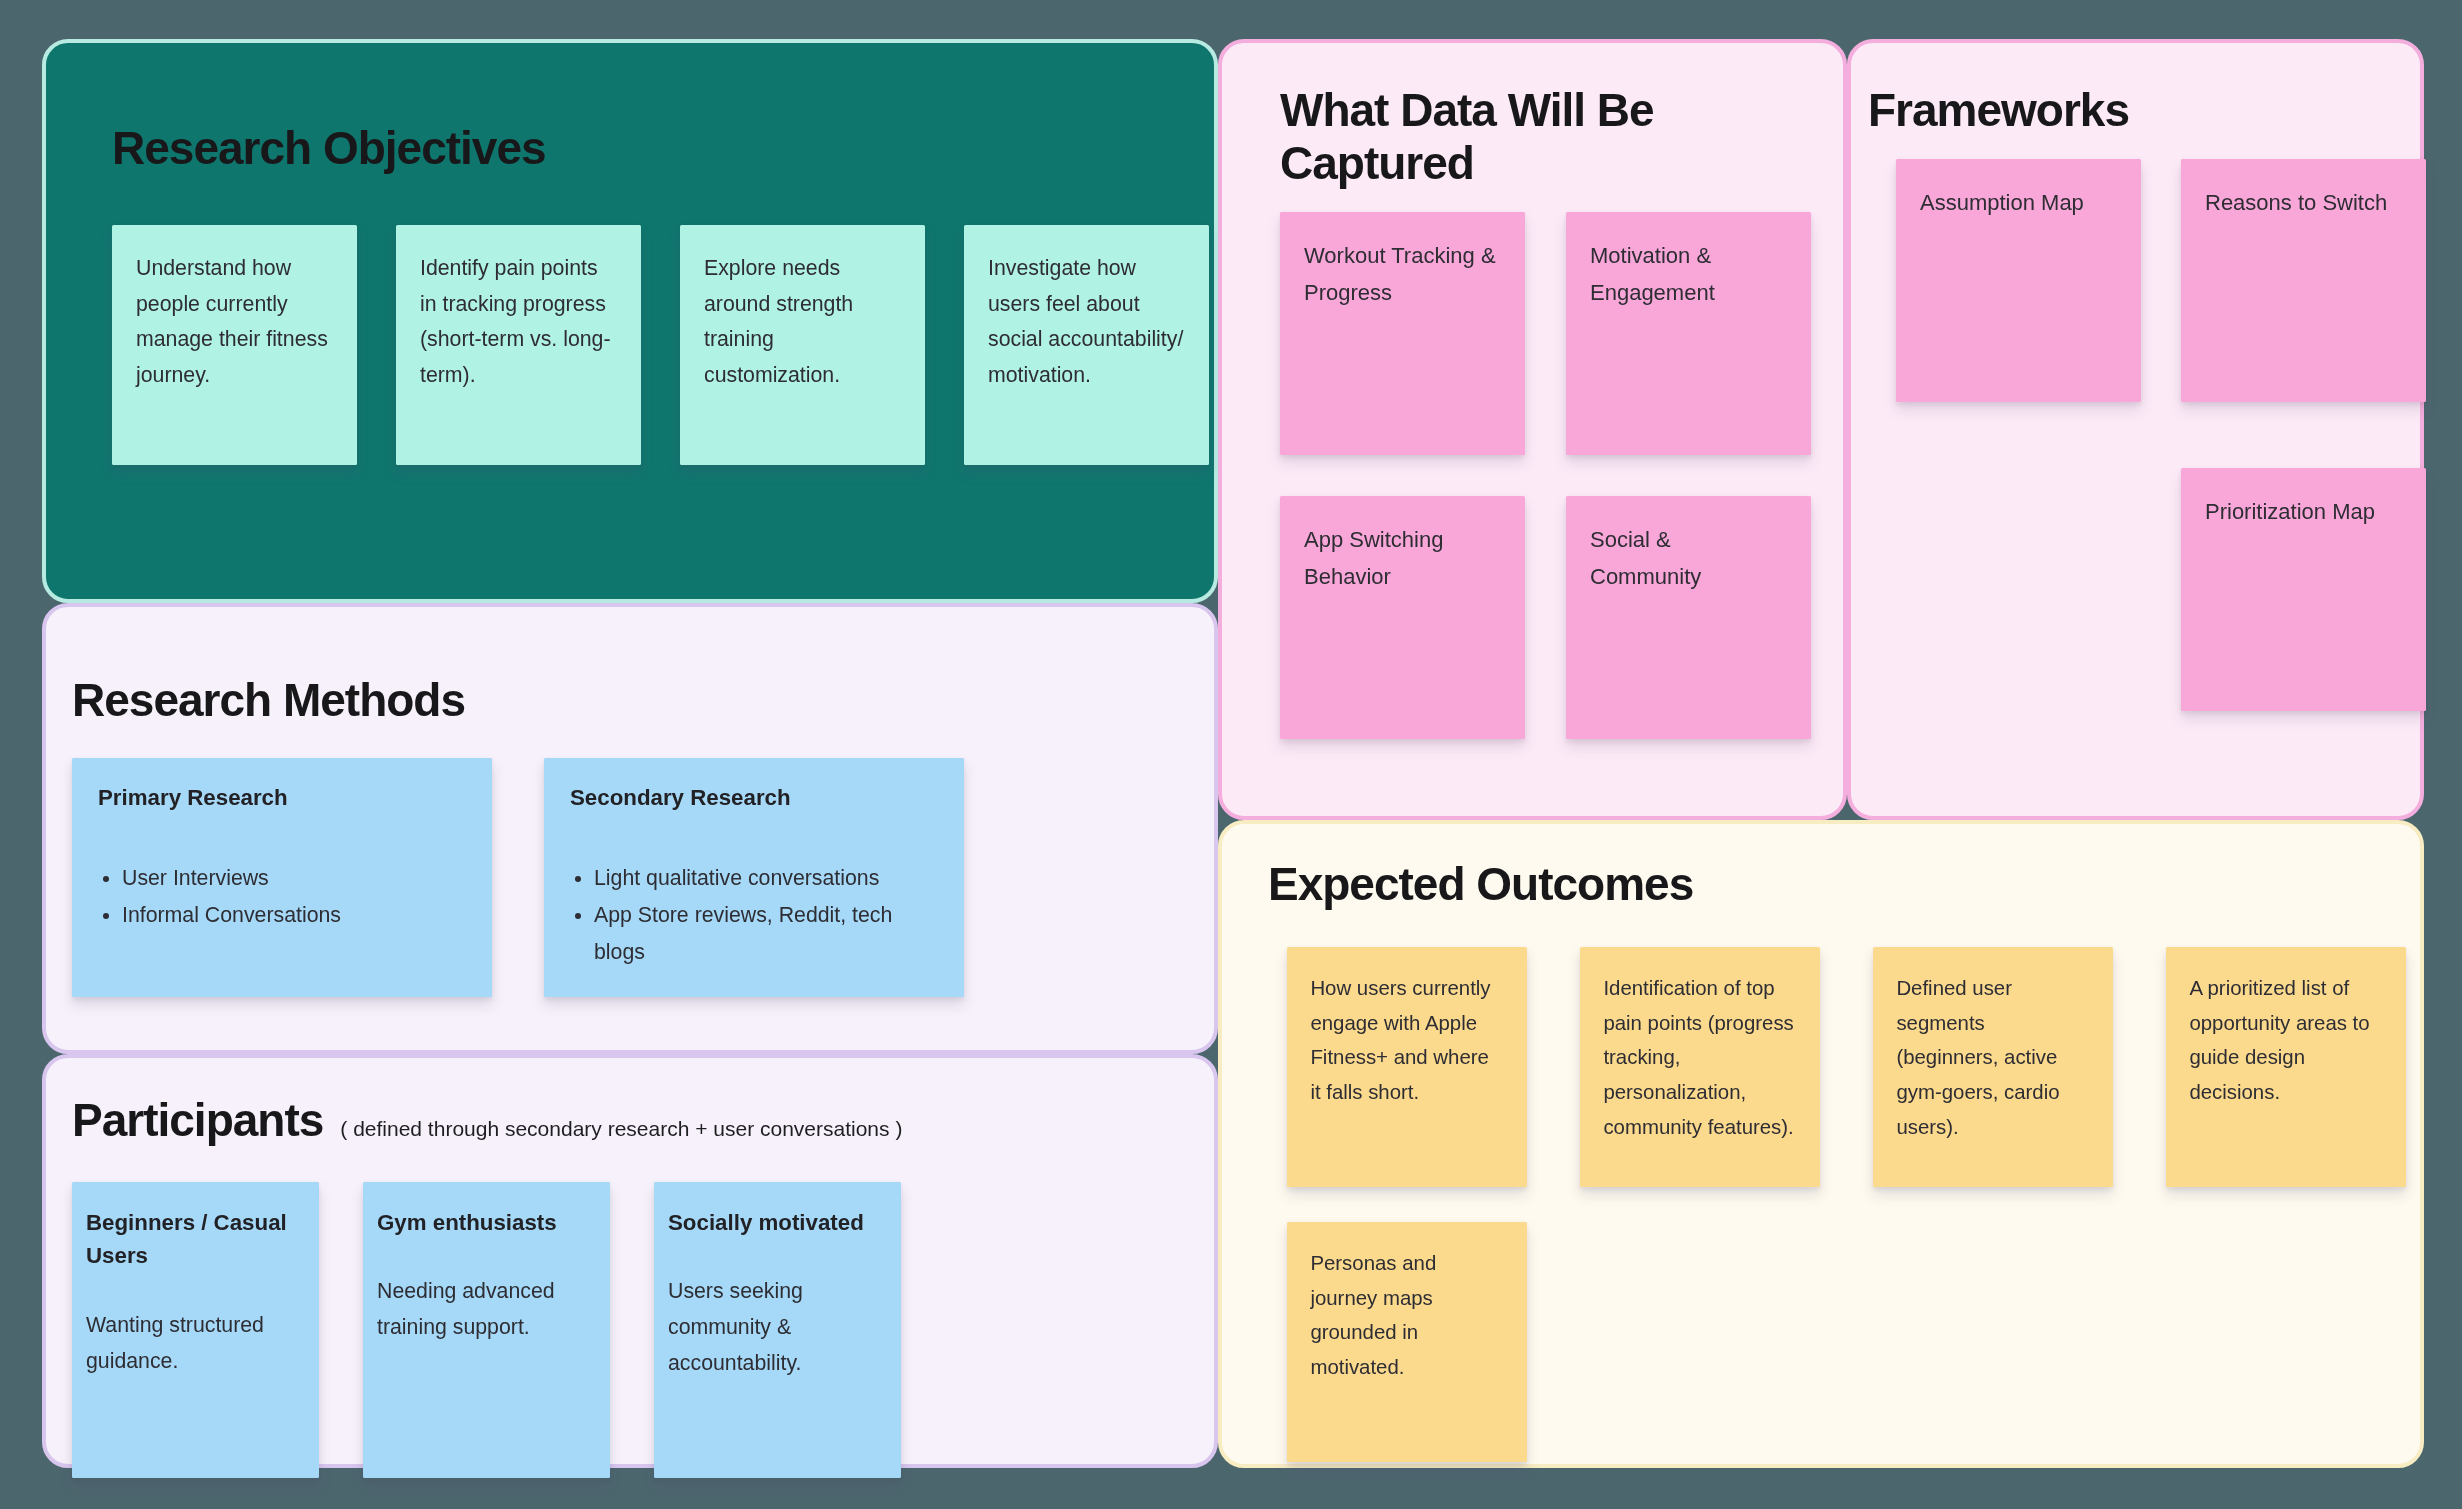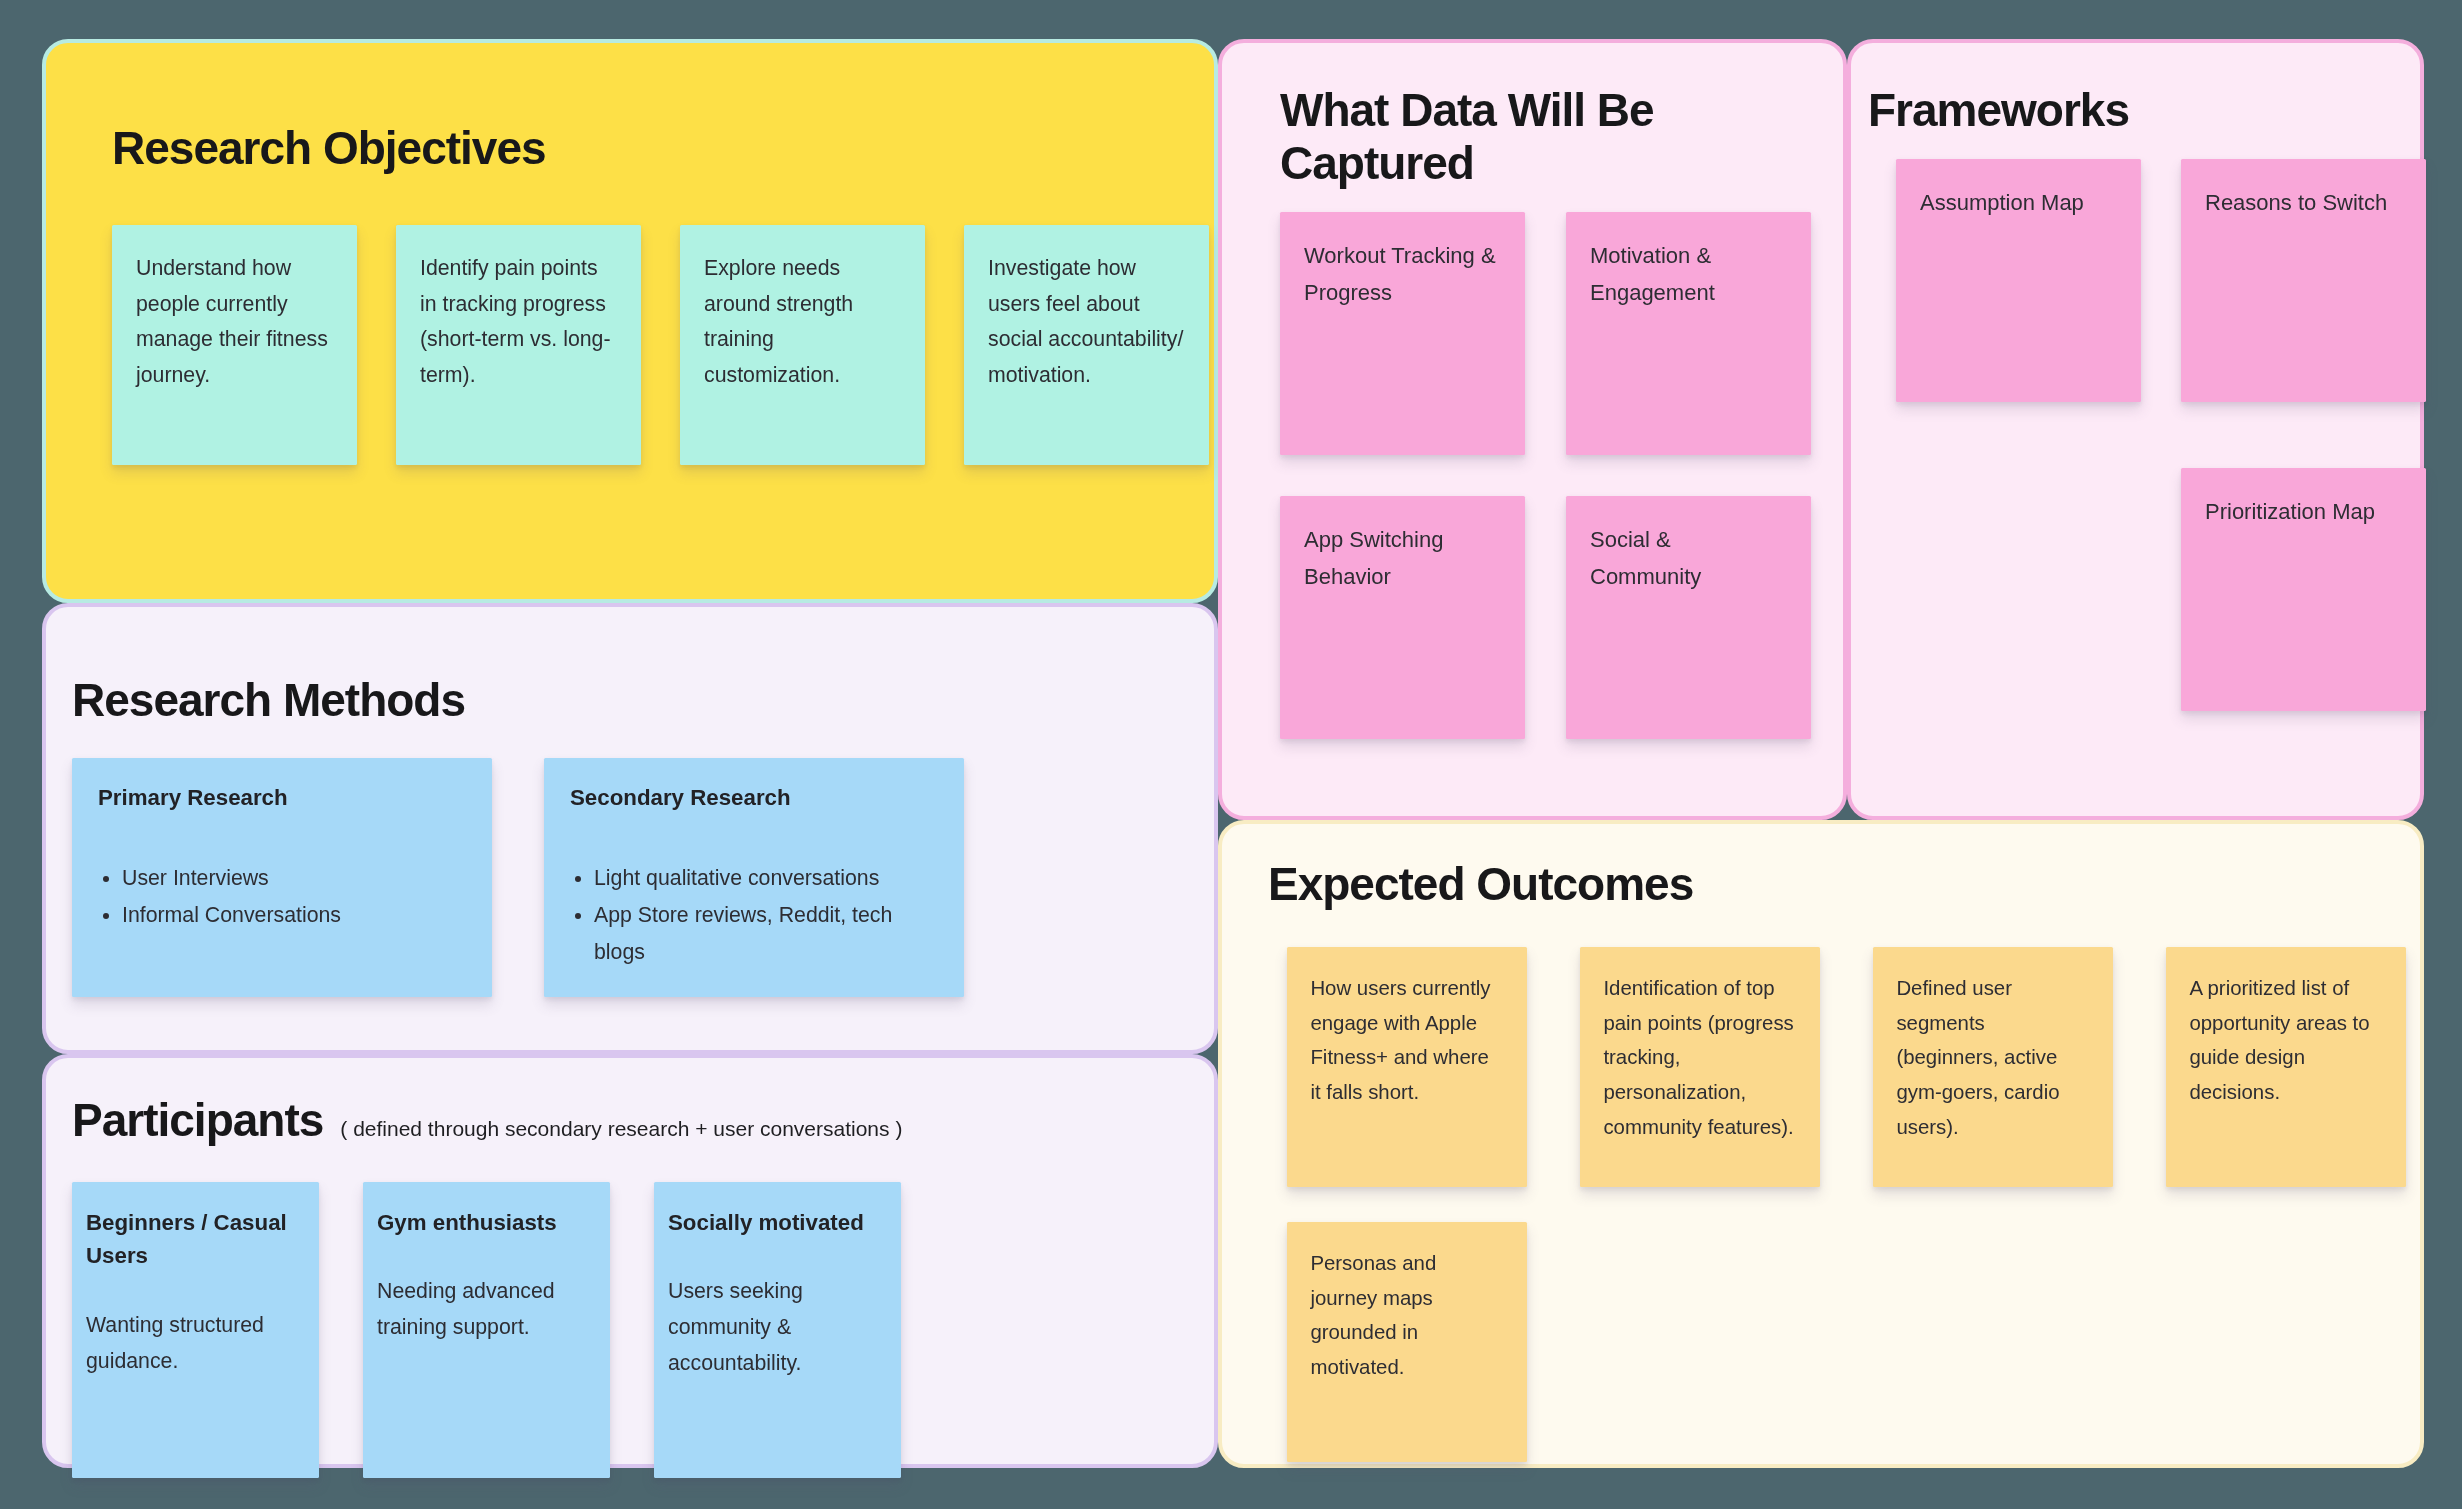--- a/index.html
+++ b/index.html
@@ -15,21 +15,21 @@
     width: 2381px; height: 1429px;
     display: grid;
     grid-template-columns: 1176px 629px 577px;
     grid-template-rows: 564px 217px 234px 414px;
   }
   .panel {
     border: 4px solid transparent;
     border-radius: 26px;
     position: relative;
   }
-  .panel-mint     { background: #fde047; border-color: #b7ebe2; grid-column: 1; grid-row: 1; padding: 79px 30px 0 66px; }
+  .panel-mint     { background: #0f766e; border-color: #b7ebe2; grid-column: 1; grid-row: 1; padding: 79px 30px 0 66px; }
   .panel-methods  { background: #f6f1fa; border-color: #d9c6ef; grid-column: 1; grid-row: 2 / 4; padding: 67px 26px 0 26px; }
   .panel-participants { background: #f6f1fa; border-color: #d9c6ef; grid-column: 1; grid-row: 4; padding: 36px 26px 0 26px; }
   .panel-whatdata { background: #fdeaf7; border-color: #f4aedd; grid-column: 2; grid-row: 1 / 3; padding: 41px 20px 0 58px; }
   .panel-frameworks { background: #fdeaf7; border-color: #f4aedd; grid-column: 3; grid-row: 1 / 3; padding: 41px 15px 0 17px; }
   .panel-outcomes { background: #fefaef; border-color: #f8ecc3; grid-column: 2 / 4; grid-row: 3 / 5; padding: 34px 20px 0 46px; }
 
   .section-title {
     font-size: 46px;
     font-weight: 700;
     letter-spacing: -1px;

